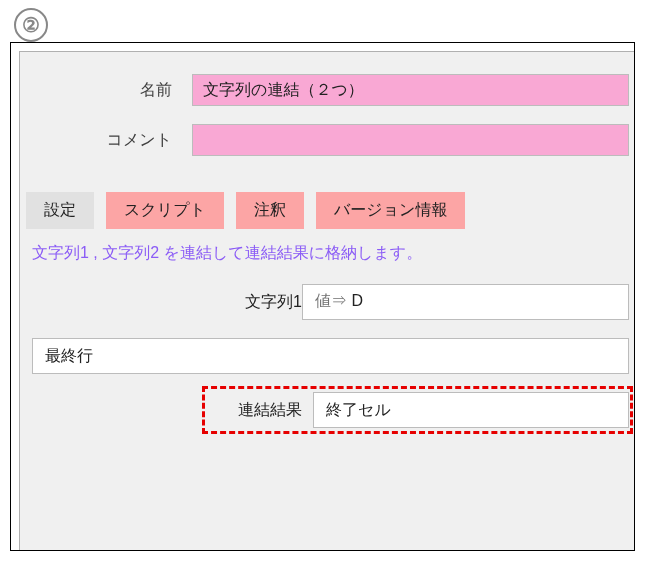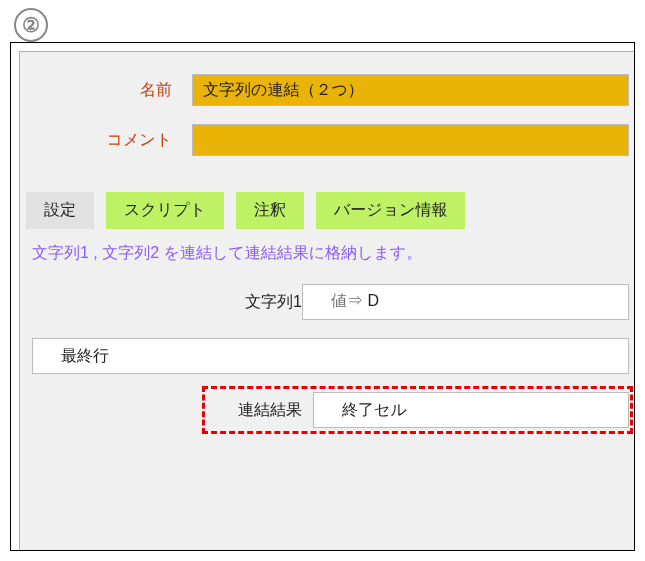--- a/index.html
+++ b/index.html
@@ -56,44 +56,44 @@
     .form-row {
       display: flex;
       align-items: center;
       margin-bottom: 18px;
     }
     .form-label {
       width: 160px;
       text-align: right;
       padding-right: 20px;
       font-size: 16px;
-      color: #c2410c;
+      color: #404040;
     }
     .form-input {
       flex: 1;
       height: 32px;
-      background: #eab308;
+      background: #f9a8d4;
       border: 1px solid #bcbcbc;
       padding: 4px 10px;
       font-size: 16px;
       font-family: inherit;
       color: #222;
     }
     .tabs {
       display: flex;
       align-items: flex-end;
       padding-left: 6px;
       gap: 12px;
       margin-top: 6px;
     }
     .tab {
       padding: 8px 18px 8px 18px;
       font-size: 16px;
       color: #222;
-      background: #bef264;
+      background: #fca5a5;
       cursor: pointer;
       position: relative;
     }
     .tab.active {
       background: #e1e1e1;
     }
     .tab-panel {
       background: #f0f0f0;
       padding: 14px 12px 12px 12px;
     }
@@ -115,21 +115,21 @@
     }
     .param-input-wrap {
       flex: 1;
       position: relative;
     }
     .param-input {
       width: 100%;
       height: 36px;
       background: #fff;
       border: 1px solid #bcbcbc;
-      padding: 6px 28px;
+      padding: 6px 12px;
       font-size: 16px;
       font-family: inherit;
       color: #222;
     }
     .value-prefix {
       color: #707070;
       font-size: 16px;
     }
     .highlight-box {
       position: absolute;

